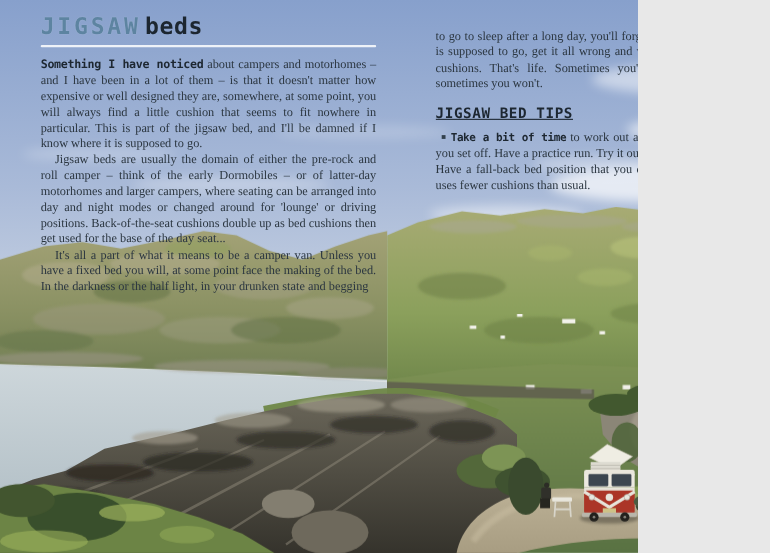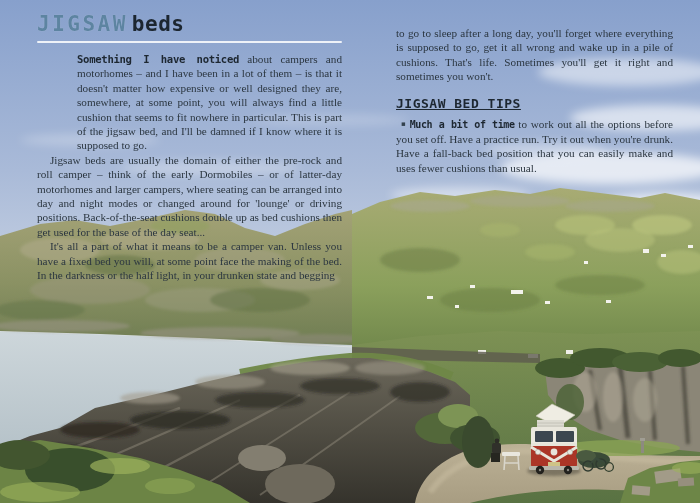--- a/index.html
+++ b/index.html
@@ -1,28 +1,28 @@
 <!DOCTYPE html>
 <html><head>
 <meta charset="utf-8">
 <style>
   html,body{margin:0;padding:0;background:#e8e8e8;}
-  .page{position:relative;width:700px;height:503px;overflow:hidden;background:#ffffff;
+  .page{position:relative;width:580px;height:503px;overflow:hidden;background:#ffffff;
         font-family:"Liberation Serif",serif;}
   .photo{position:absolute;left:0;top:0;width:700px;height:503px;display:block;}
   .col{position:absolute;}
   .col-left{left:37px;top:11px;width:305px;}
   .col-right{left:396px;top:26px;width:277px;}
   h1.title{margin:0;font-family:"DejaVu Sans Mono","Liberation Mono",monospace;
            font-size:21px;font-weight:bold;line-height:26px;}
   h1.title .accent{color:#5d84a1;letter-spacing:2.5px;text-shadow:0 0 1px rgba(255,255,255,.35);}
   h1.title .rest{color:#1c2630;letter-spacing:.5px;margin-left:4px;}
   .rule{height:2px;background:rgba(255,255,255,.85);margin-top:4px;border-radius:1px;}
   p.body{margin:0;font-size:11.2px;line-height:14.4px;color:#2b3640;text-align:justify;}
-  p.first{margin-top:9px;margin-left:40px;}
+  p.first{margin-top:9px;}
   p.ind{text-indent:13px;}
   .lead{font-family:"DejaVu Sans Mono","Liberation Mono",monospace;font-weight:bold;
         color:#1d2731;font-size:10.6px;letter-spacing:-.3px;}
   h2.tips{margin:12px 0 6px 0;font-family:"DejaVu Sans Mono","Liberation Mono",monospace;
           font-size:13px;font-weight:bold;color:#1d2731;letter-spacing:.5px;line-height:15px;text-decoration:underline;}
   p.tip{margin:0;font-size:11.2px;line-height:14.4px;color:#2b3640;text-align:justify;text-indent:5px;}
   .bullet{font-family:"DejaVu Sans",sans-serif;font-size:7px;color:#33414d;
           margin-right:4px;vertical-align:2px;text-indent:0;display:inline-block;}
   .tip .lead{font-size:10px;letter-spacing:-.4px;}
 </style>
@@ -299,16 +299,16 @@
     <p class="body ind">Jigsaw beds are usually the domain of either the pre-rock and roll camper – think of the early Dormobiles – or of latter-day motorhomes and larger campers, where seating can be arranged into day and night modes or changed around for 'lounge' or driving positions. Back-of-the-seat cushions double up as bed cushions then get used for the base of the day seat...</p>
     <p class="body ind">It's all a part of what it means to be a camper van. Unless you have a fixed bed you will, at some point face the making of the bed. In the darkness or the half light, in your drunken state and begging</p>
   </div>
 
   <div class="col col-right">
     <p class="body">to go to sleep after a long day, you'll forget where everything is supposed to go, get it all wrong and wake up in a pile of cushions. That's life. Sometimes you'll get it right and sometimes you won't.</p>
     <h2 class="tips">JIGSAW BED TIPS</h2>
 
 
 
-    <p class="tip"><span class="bullet">▪</span><span class="lead">Much a bit of time</span><span> to work out all the options before you set off. Have a practice run. Try it out when you're drunk. Have a fall-back bed position that you can easily make and uses fewer cushions than usual.</span></p>
+    <p class="tip"><span class="bullet">▪</span><span class="lead">Take a bit of time</span><span> to work out all the options before you set off. Have a practice run. Try it out when you're drunk. Have a fall-back bed position that you can easily make and uses fewer cushions than usual.</span></p>
   </div>
 
 </div>
 
 </body></html>

